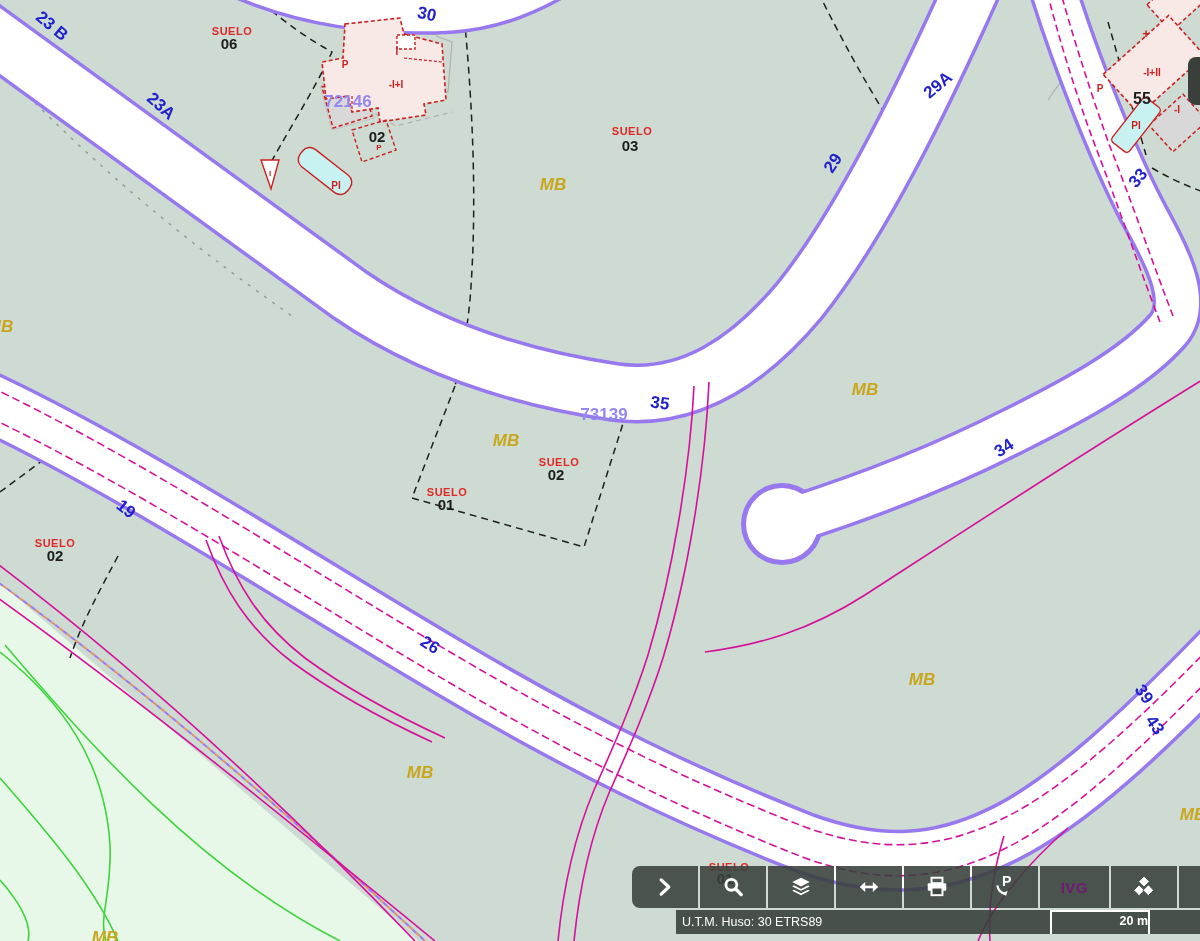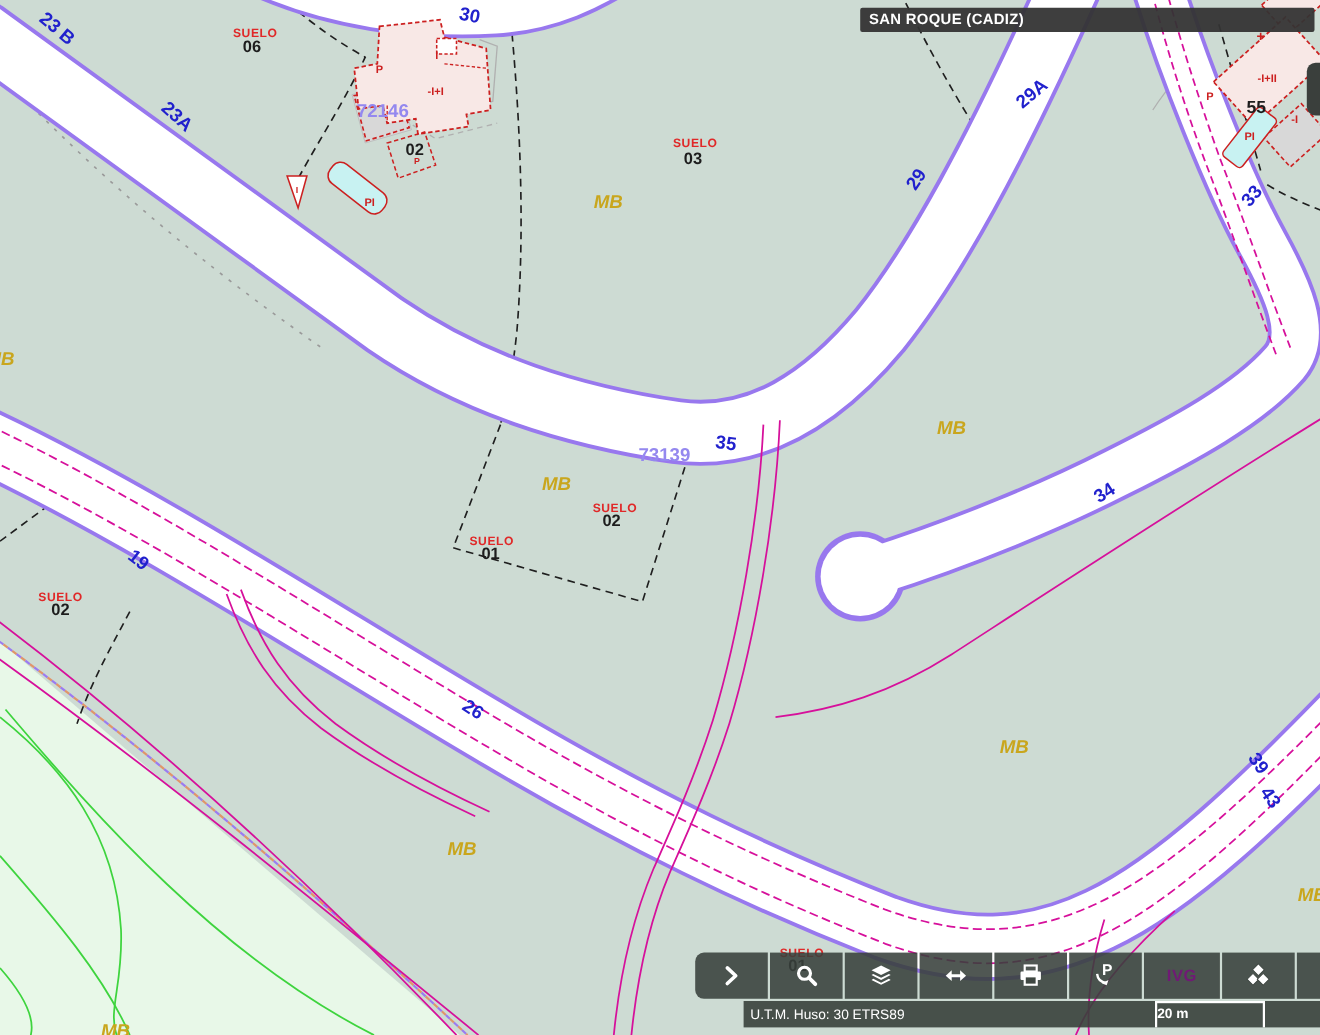--- a/index.html
+++ b/index.html
@@ -26,21 +26,21 @@
   .tb-btn{flex:1 1 auto;background:rgba(56,64,59,.88);display:flex;align-items:center;
           justify-content:center;cursor:pointer;}
   .tb-btn:first-child{border-radius:8px 0 0 8px;}
   .tb-stub{flex:0 0 21px;}
   .ivg-label{color:#701a75;font-weight:bold;font-size:15px;letter-spacing:.5px;}
   .statusbar{position:absolute;left:632px;top:910px;width:568px;height:24px;
              background:rgba(56,64,59,.9);color:#fff;font-size:12.5px;line-height:24px;margin-left:44px;}
   .utm{padding-left:6px;white-space:nowrap;}
   .scalebox{position:absolute;left:374px;top:0;width:100px;height:24px;
             border-top:2px solid #fff;border-left:2px solid #fff;border-right:2px solid #fff;
-            box-sizing:border-box;text-align:left;line-height:19px;font-weight:bold;
+            box-sizing:border-box;text-align:right;line-height:19px;font-weight:bold;
             font-size:12.5px;}
 </style>
 </head>
 <body>
 
 <div class="screen">
 
   <div class="mapwrap">
   <svg class="map" viewBox="0 0 1200 941" width="1200" height="941" xmlns="http://www.w3.org/2000/svg">
     <defs>
@@ -178,23 +178,20 @@
           <text x="1155" y="725" class="lbl-road" text-anchor="middle" dominant-baseline="central" transform="rotate(55 1155 725)">43</text>
           <text x="420" y="772" class="lbl-zone" text-anchor="middle" dominant-baseline="central">MB</text>
           <text x="105" y="937" class="lbl-zone" text-anchor="middle" dominant-baseline="central">MB</text>
           <text x="1193" y="814" class="lbl-zone" text-anchor="middle" dominant-baseline="central">MB</text>
           <text x="729" y="867" class="lbl-suelo" text-anchor="middle" dominant-baseline="central">SUELO</text>
           <text x="725" y="878" class="lbl-num" text-anchor="middle" dominant-baseline="central">01</text>
         </g>
   </svg>
   </div>
 
-  <div class="header">
-    <span>SAN ROQUE (CADIZ)</span>
-  </div>
 
   <div class="handle"></div>
 
   <div class="toolbar">
     <div class="tb-btn">
       <svg width="24" height="24" viewBox="0 0 22 22">
           <path d="M7.5 4.5 L14.5 11 L7.5 17.5" fill="none" stroke="#fff" stroke-width="3" stroke-linecap="round" stroke-linejoin="round"></path>
         </svg>
     </div>
     <div class="tb-btn">

